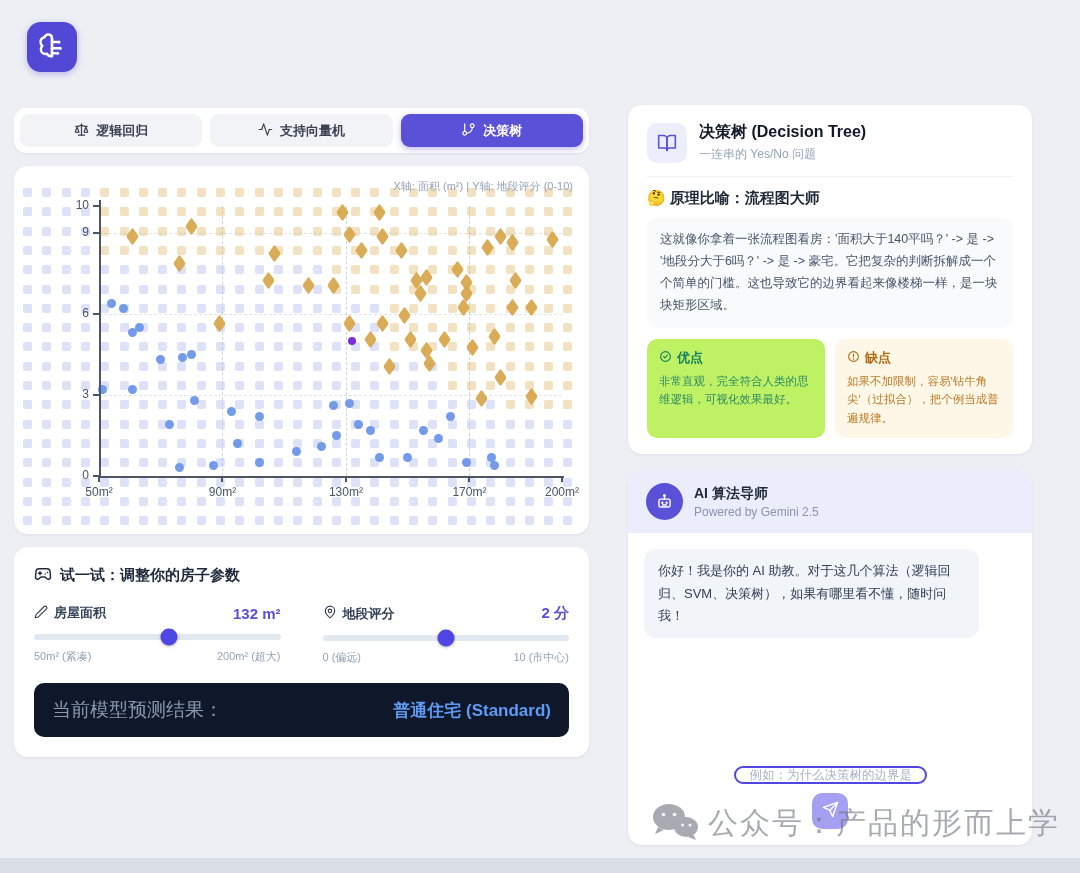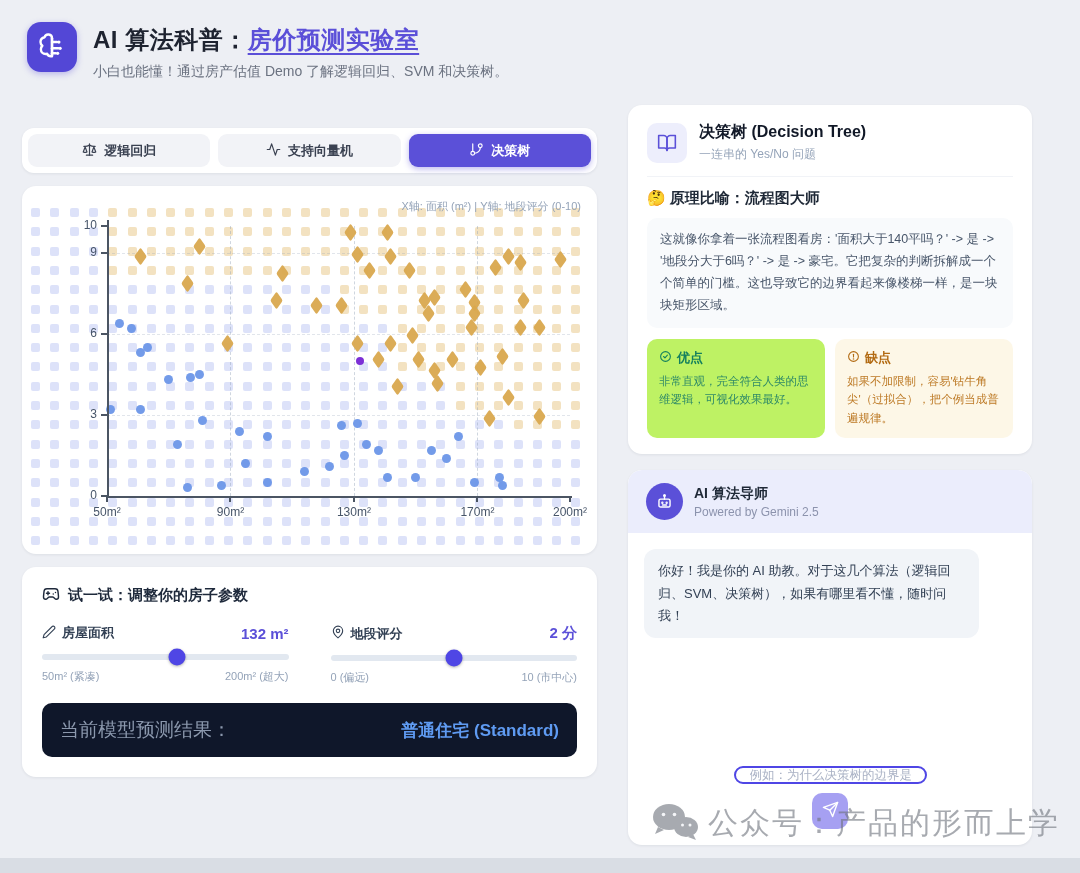--- a/index.html
+++ b/index.html
@@ -7,21 +7,21 @@
   #app { position:relative; width:1080px; height:873px; background:#edeff4; overflow:hidden; }
 
   
   .hdr { position:absolute; left:27px; top:22px; display:flex; gap:16px; align-items:flex-start; }
   .hdr-icon { width:50px; height:50px; border-radius:14px; background:#5347d6; display:flex; align-items:center; justify-content:center; box-shadow:0 2px 6px rgba(83,71,214,.35); }
   .hdr-title { font-size:24px; font-weight:bold; color:#1e2330; letter-spacing:.5px; margin-top:2px;}
   .hdr-title .accent { color:#5b4fd8; text-decoration:underline; text-underline-offset:5px; text-decoration-thickness:2px; }
   .hdr-sub { font-size:14px; color:#6b7280; margin-top:7px; }
 
   
-  .col-left { position:absolute; left:22px; top:108px; width:575px;margin-top:20px; }
+  .col-left { position:absolute; left:14px; top:108px; width:575px; }
   .col-right { position:absolute; left:628px; top:105px; width:404px; height:740px; display:flex; flex-direction:column; gap:16px; }
   .card { background:#fff; border-radius:14px; box-shadow:0 1px 3px rgba(15,23,42,.07); }
 
   
   .tabbar { display:flex; gap:8px; padding:6px; border-radius:12px; margin-bottom:13px; }
   .tab { flex:1; height:33px; border-radius:9px; display:flex; align-items:center; justify-content:center; gap:7px;
          font-size:13px; font-weight:bold; color:#3b4252; background:#f2f3f7; cursor:pointer; border:none; }
   .tab.active { background:#5b50d8; color:#fff; box-shadow:0 2px 6px rgba(91,80,216,.4); }
   .tab svg { flex:none; }
 
@@ -100,24 +100,20 @@
       <svg width="30" height="30" viewBox="0 0 24 24" fill="none" stroke="#fff" stroke-width="1.9" stroke-linecap="round" stroke-linejoin="round">
         <path d="M12 5a3 3 0 0 0-5.9-.8C4 4.6 2.8 6.2 2.8 8c0 1.2.5 2.3 1.5 3-.8.7-1.2 1.7-1.2 2.8 0 2.1 1.7 3.8 3.8 3.8.4 0 .8-.1 1.2-.2.5 1.2 1.7 2 3 2H12z"></path>
         <path d="M12 5v14"></path>
           <path d="M12 8h4"></path>
           <path d="M12 13h5"></path>
           <path d="M12 17h3"></path>
         <circle cx="17.5" cy="8" r="1.3" fill="#fff" stroke="none"></circle>
         <circle cx="18.5" cy="13" r="1.3" fill="#fff" stroke="none"></circle>
         <circle cx="16.5" cy="17" r="1.3" fill="#fff" stroke="none"></circle>
       </svg>
-    </div>
-    <div>
-      <div class="hdr-title"><span>AI 算法科普：</span><span class="accent">房价预测实验室</span></div>
-      <div class="hdr-sub">小白也能懂！通过房产估值 Demo 了解逻辑回归、SVM 和决策树。</div>
     </div>
   </div>
 
   <div class="col-left">
 
     <div class="card tabbar">
       <button class="tab">
         <span>
           <svg width="15" height="15" viewBox="0 0 24 24" fill="none" stroke="currentColor" stroke-width="1.9" stroke-linecap="round" stroke-linejoin="round">
               <path d="m16 16 3-8 3 8c-2 1-4 1-6 0"></path>

